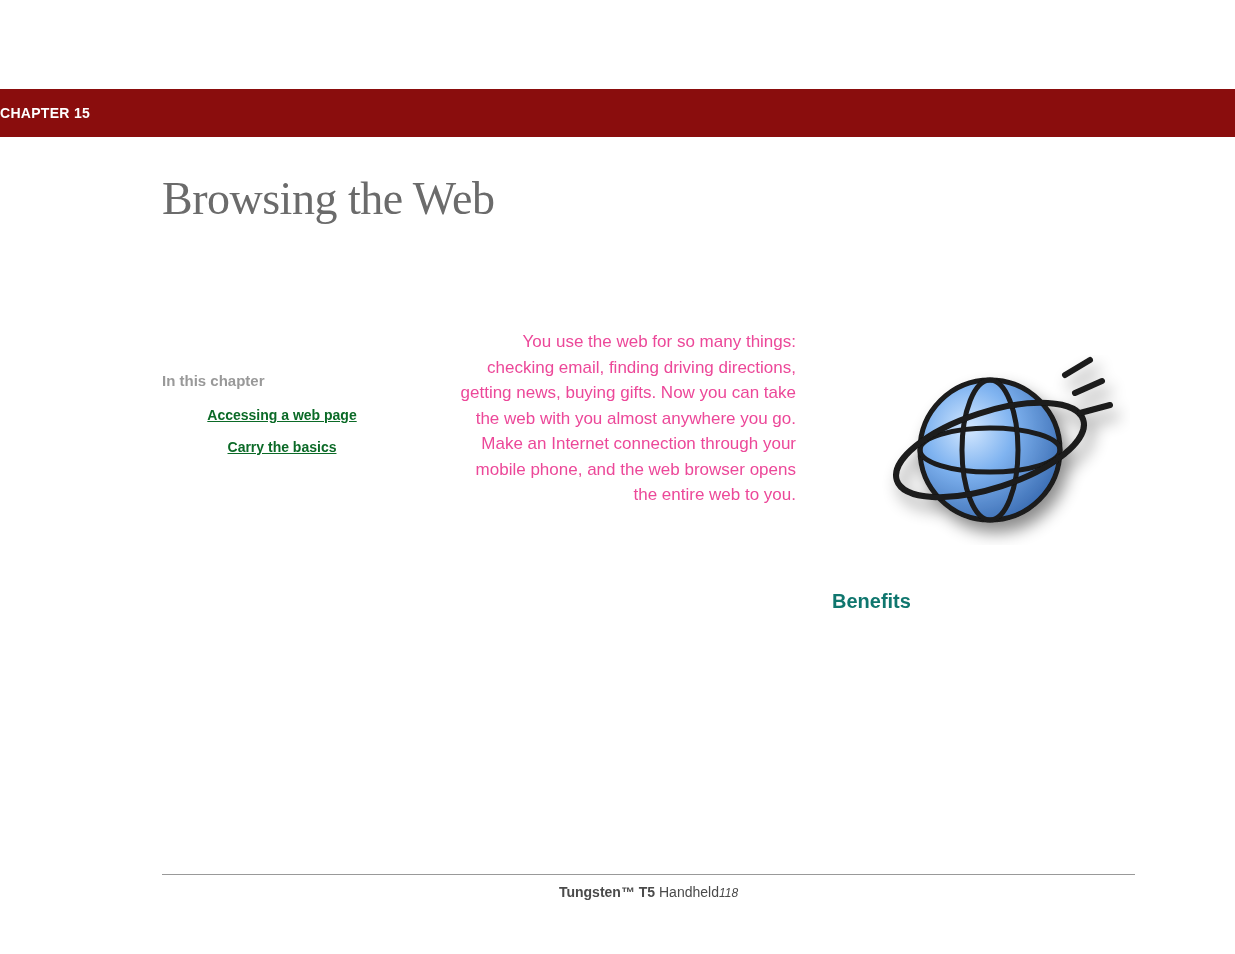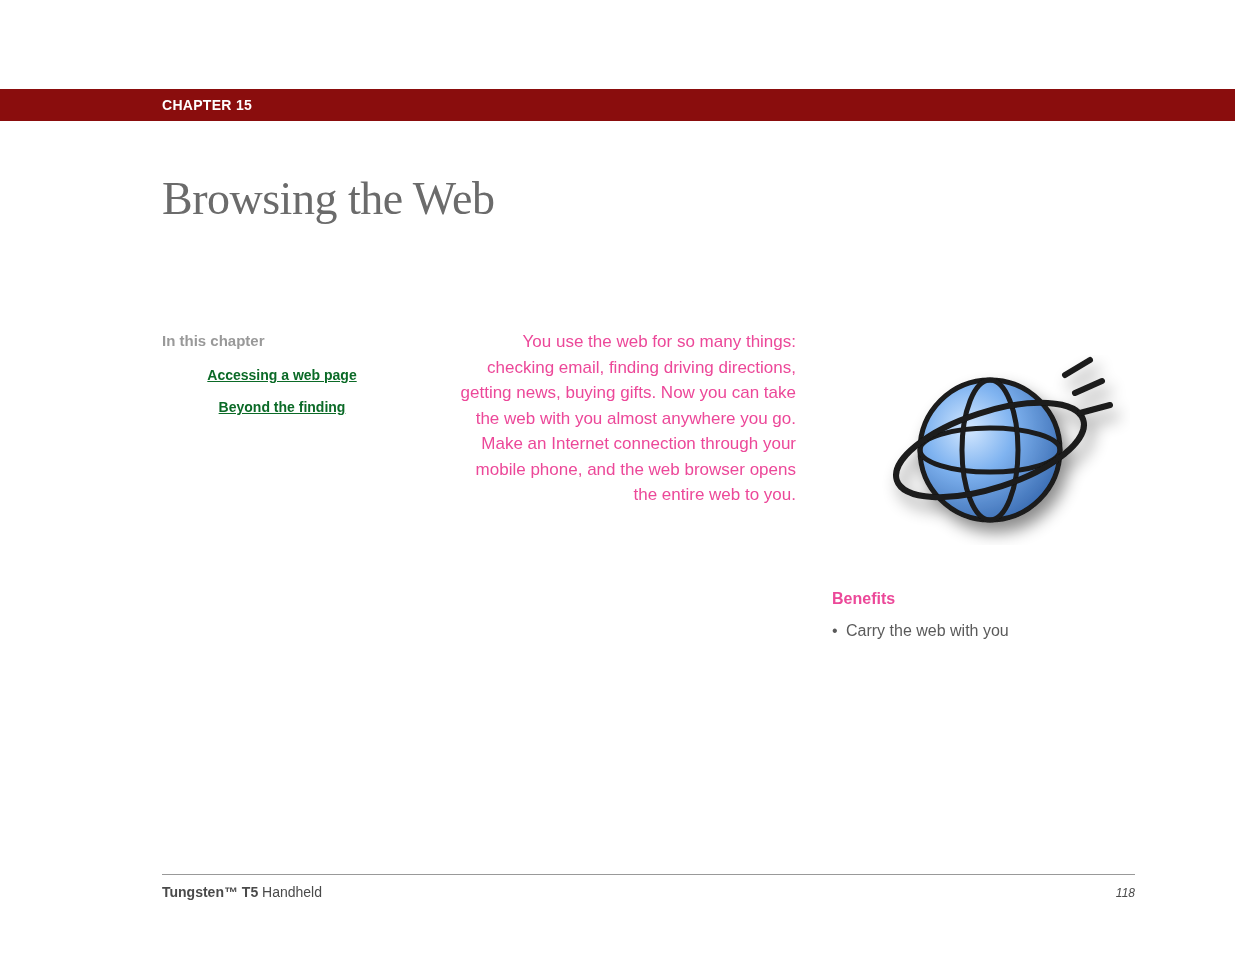--- a/index.html
+++ b/index.html
@@ -10,27 +10,26 @@
     body {
       font-family: Arial, Helvetica, sans-serif;
       background: #ffffff;
       width: 1235px;
       height: 954px;
       position: relative;
     }
     .chapter-bar {
       background: #8a0d0d;
       width: 100%;
-      height: 32px;
+      height: 48px;
       position: absolute;
       top: 89px;
       left: 0;
       display: flex;
       align-items: center;
-      padding-left: 162px;
     }
     .chapter-label {
       color: #ffffff;
       font-size: 14px;
       font-weight: bold;
       letter-spacing: 0.3px;
     }
     .page-title {
       position: absolute;
       top: 172px;
@@ -45,20 +44,21 @@
       position: absolute;
       top: 332px;
       left: 162px;
       width: 240px;
     }
     .sidebar-heading {
       color: #999999;
       font-size: 15px;
       font-weight: bold;
       margin-bottom: 18px;
+      margin-top: 40px;
     }
     .sidebar-link {
       color: #0b6a27;
       font-size: 14px;
       font-weight: bold;
       text-decoration: underline;
       display: block;
       margin-bottom: 16px;
       cursor: pointer;
       text-align: center;
@@ -83,22 +83,22 @@
       align-items: center;
       justify-content: center;
     }
     .benefits-section {
       position: absolute;
       top: 590px;
       left: 832px;
       width: 300px;
     }
     .benefits-heading {
-      color: #ec4899;
-      font-size: 16px;
+      color: #0f766e;
+      font-size: 20px;
       font-weight: bold;
       margin-bottom: 12px;
     }
     .benefit-item {
       color: #5a5a5a;
       font-size: 16px;
       line-height: 1.35;
       margin-bottom: 6px;
       padding-left: 14px;
       position: relative;
@@ -116,21 +116,21 @@
       width: 973px;
       height: 1px;
       background: #999999;
     }
     .footer {
       position: absolute;
       left: 162px;
       top: 884px;
       width: 973px;
       display: flex;
-      justify-content: space-between;
+      justify-content: center;
       align-items: baseline;
     }
     .footer-left {
       color: #4a4a4a;
       font-size: 14px;
     }
     .footer-left .bold {
       font-weight: bold;
     }
     .footer-right {
@@ -144,21 +144,21 @@
 
 <div class="chapter-bar">
   <span class="chapter-label">CHAPTER 15</span>
 </div>
 
 <h1 class="page-title">Browsing the Web</h1>
 
 <div class="sidebar">
   <div class="sidebar-heading">In this chapter</div>
   <a class="sidebar-link">Accessing a web page</a>
-  <a class="sidebar-link">Beyond the finding</a>
+  <a class="sidebar-link">Carry the basics</a>
 </div>
 
 <div class="main-text">You use the web for so many things: checking email, finding driving directions, getting news, buying gifts. Now you can take the web with you almost anywhere you go. Make an Internet connection through your mobile phone, and the web browser opens the entire web to you.</div>
 
 <div class="globe-icon-wrap">
   <svg width="250" height="190" viewBox="0 0 250 190">
     <defs>
       <radialGradient id="globeGrad" cx="35%" cy="35%" r="70%">
         <stop offset="0%" stop-color="#d4e8ff"></stop>
         <stop offset="45%" stop-color="#7fb3f0"></stop>
@@ -180,21 +180,20 @@
 
       <path d="M 185 20 L 210 5" stroke="#1a1a1a" stroke-width="6" stroke-linecap="round"></path>
       <path d="M 195 38 L 222 26" stroke="#1a1a1a" stroke-width="6" stroke-linecap="round"></path>
       <path d="M 200 58 L 230 50" stroke="#1a1a1a" stroke-width="6" stroke-linecap="round"></path>
     </g>
   </svg>
 </div>
 
 <div class="benefits-section">
   <div class="benefits-heading">Benefits</div>
-  <div class="benefit-item">Carry the web with you</div>
 </div>
 
 <div class="footer-rule"></div>
 <div class="footer">
   <div class="footer-left">
     <span class="bold">Tungsten™ T5</span><span> Handheld</span>
   </div>
   <div class="footer-right">118</div>
 </div>
 

